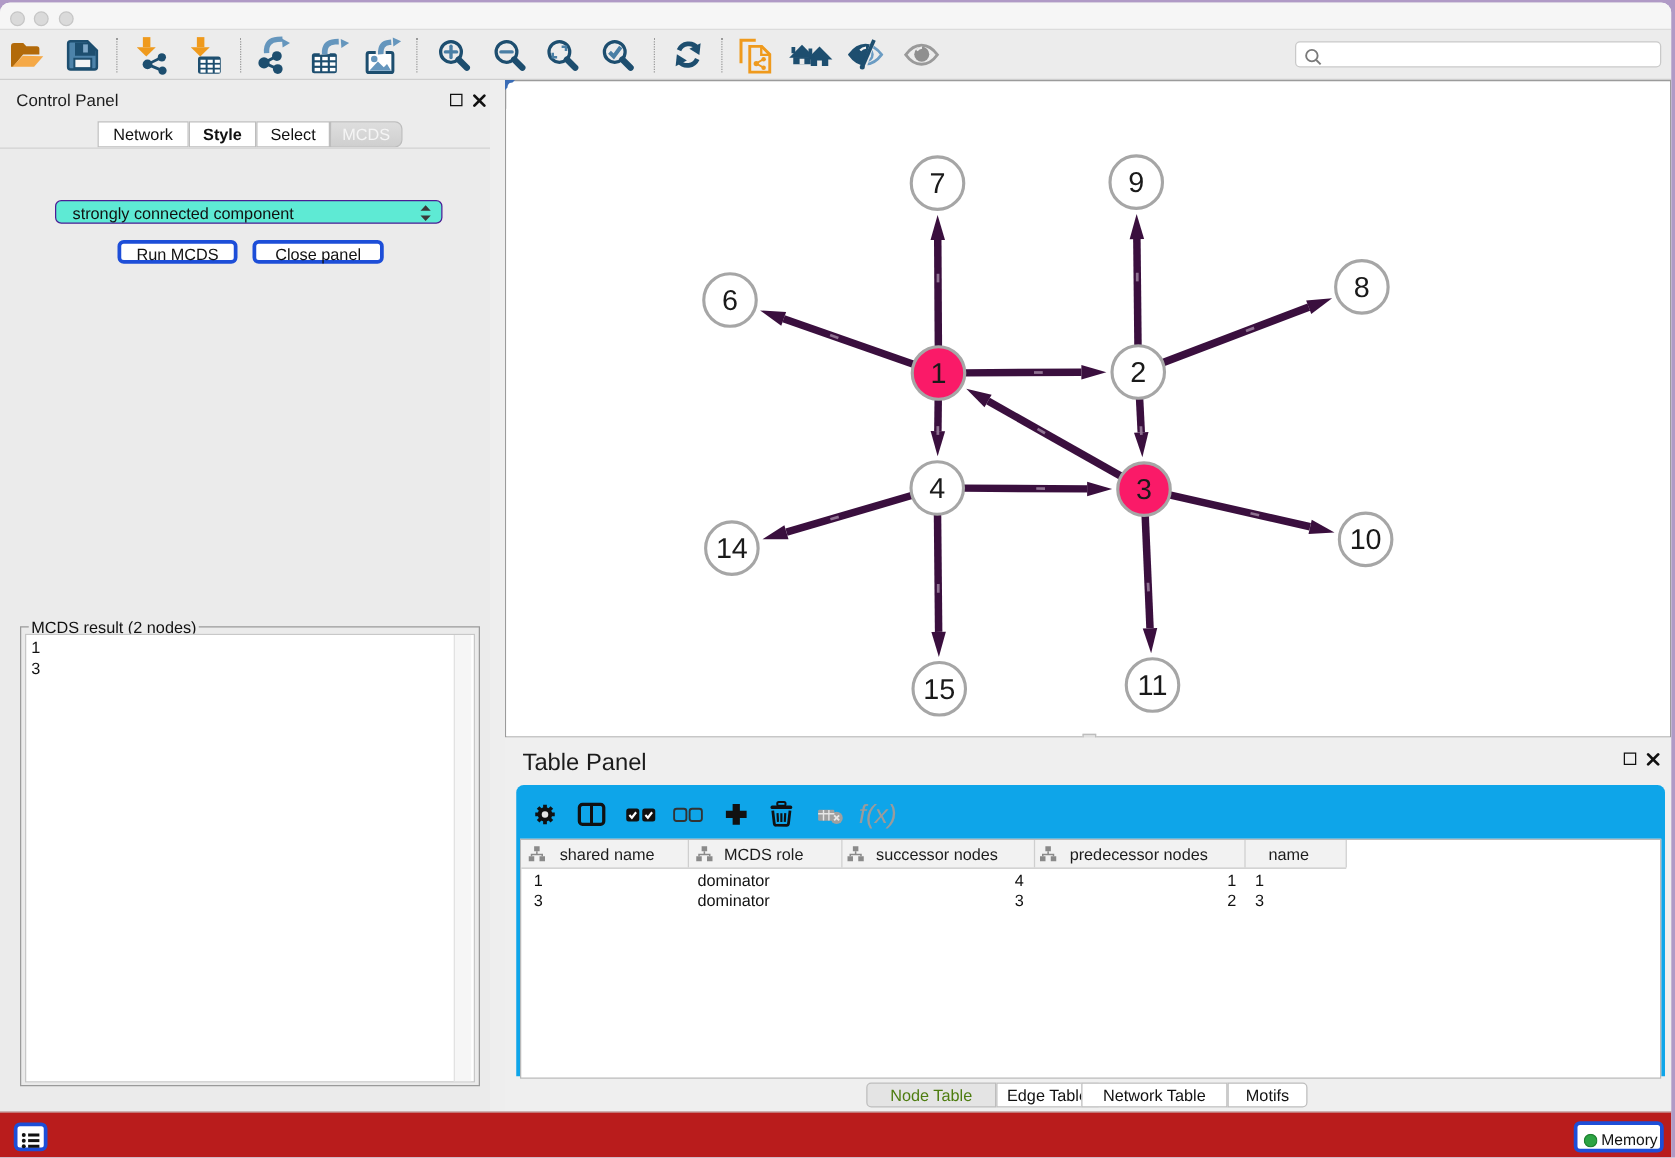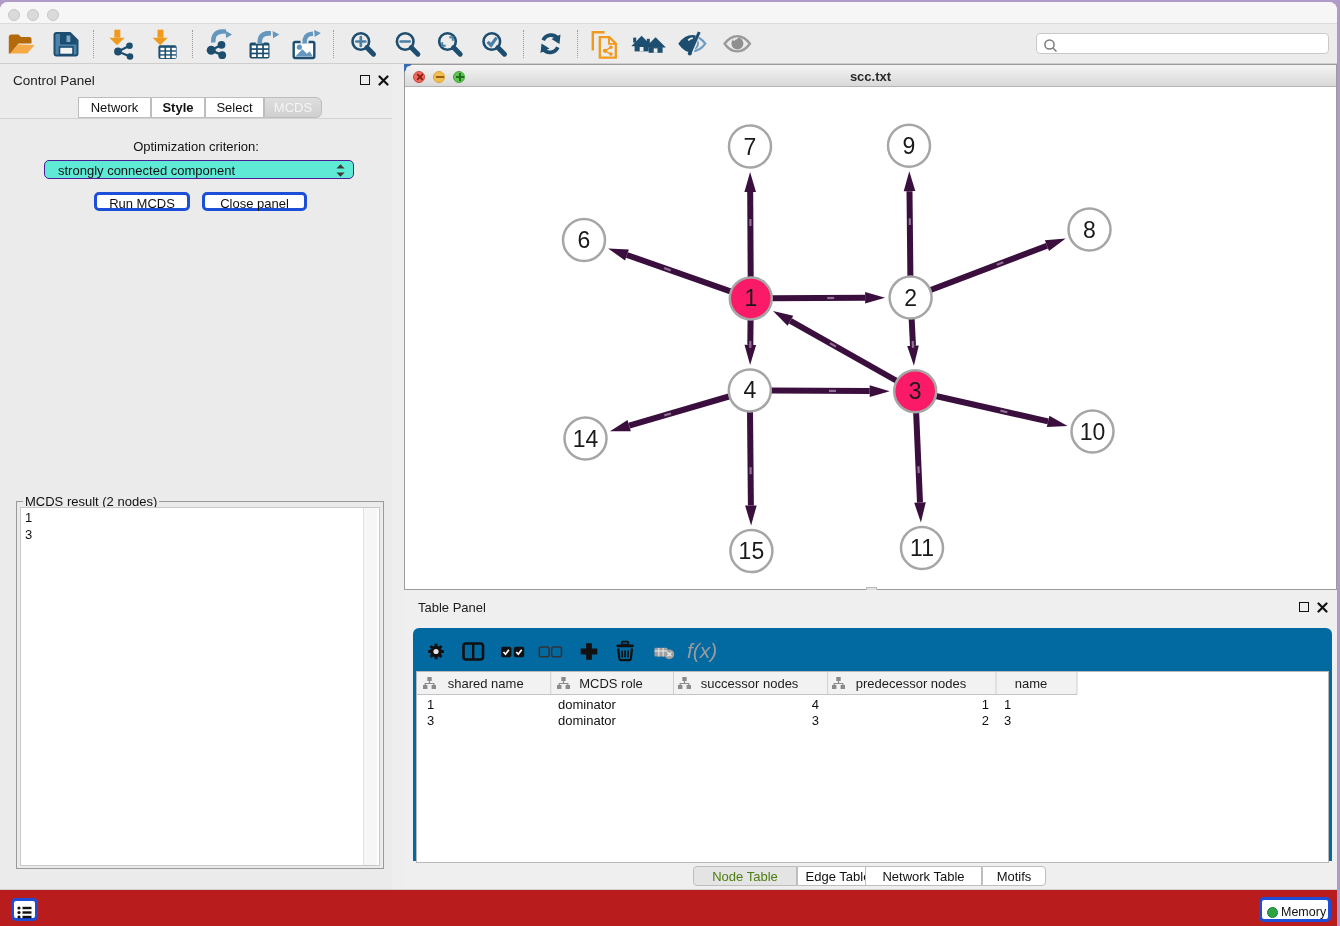--- a/index.html
+++ b/index.html
@@ -31,22 +31,22 @@
 
 .rdesk { position:absolute; left:392px; top:62px; width:945px; height:825px; background:#eeeeee; }
 
 .netframe { position:absolute; left:12px; top:0; width:933px; height:526px; border:1px solid #9b9b9b; background:#fff; }
 .net-titlebar { position:absolute; left:0; top:0; width:100%; height:22px; background:linear-gradient(#f4f4f4,#d9d9d9); border-bottom:1px solid #b4b4b4; }
 .net-title { position:absolute; width:100%; top:4px; text-align:center; font-size:13px; font-weight:600; color:#2a2a2a; }
 .light { position:absolute; top:6px; width:12px; height:12px; border-radius:50%; }
 .canvas { position:absolute; left:0; top:22px; width:931px; height:502px; background:#fff; }
 
 .tframe { position:absolute; left:12px; top:526px; width:933px; height:299px; background:#efefef; }
-.tf-title { position:absolute; left:14px; top:10px; font-size:13px; color:#1c1c1c; }
-.tf-inner { position:absolute; left:9px; top:38px; width:919px; height:233px; background:#0369a1; border-radius:6px 6px 0 0; }
+.tf-title { position:absolute; left:14px; top:10px; font-size:19px; color:#1c1c1c; }
+.tf-inner { position:absolute; left:9px; top:38px; width:919px; height:233px; background:#0ea5e9; border-radius:6px 6px 0 0; }
 .tf-toolbar { position:absolute; left:0; top:0; width:100%; height:43px; }
 .tbl-area { position:absolute; left:3px; top:43px; width:913px; height:192px; background:#fff; border:1px solid #b9b9b9; }
 
 .btabs { position:absolute; top:276px; height:20px; }
 .btab { position:absolute; top:0; height:20px; background:#fff; border:1px solid #bdbdbd; font-size:13px; font-weight:400; color:#111; text-align:center; line-height:19px; border-radius:0; }
 
 .statusbar { position:absolute; left:0; top:887px; width:1337px; height:37px; background:#b91c1c; border-top:1px solid #d0d0d0; }
 svg text { font-family:"Liberation Sans",sans-serif; }
 </style>
 </head>
@@ -220,21 +220,20 @@
     <svg style="position:absolute; left:378px; top:11px;" width="11" height="11" viewBox="0 0 11 11">
         <path d="M1.5 1.5 L9.5 9.5 M9.5 1.5 L1.5 9.5" stroke="#111" stroke-width="2.2" stroke-linecap="round"></path>
       </svg>
     <div class="tabs">
       <div class="tab" style="left:0; width:73px;">Network</div>
       <div class="tab" style="left:73px; width:54px;font-weight:bold;">Style</div>
       <div class="tab" style="left:127px; width:59px;">Select</div>
       <div class="tab" style="left:186px; width:58px; background:linear-gradient(#dedede,#cfcfcf); color:#f5f5f5; border-radius:0 6px 6px 0;">MCDS</div>
     </div>
     <div class="cp-content">
-      <div style="position:absolute; top:20px; width:100%; text-align:center; font-size:13px; color:#111;">Optimization criterion:</div>
       <div style="position:absolute; left:44px; top:41px; width:310px; height:19px; background:#5eead4; border:1px solid #4c1d95; border-radius:5px;">
         <span style="position:absolute; left:13px; top:1.5px; font-size:13px; color:#111;">strongly connected component</span>
         <svg style="position:absolute; right:7px; top:2px;" width="11" height="15" viewBox="0 0 11 15">
             <path d="M1.4 5.6 L5.5 1.2 L9.6 5.6 Z M1.4 9.4 L5.5 13.8 L9.6 9.4 Z" fill="#3a3a3a"></path>
           </svg>
       </div>
       <div class="btn" style="left:94px; top:73px; width:96px; height:19px; line-height:18px;">Run MCDS</div>
       <div class="btn" style="left:202px; top:73px; width:105px; height:19px; line-height:18px;">Close panel</div>
       <div class="fieldset">
         <div class="fieldset-label">MCDS result (2 nodes)</div>
@@ -243,32 +242,20 @@
     </div>
   </div>
 
   <div style="position:absolute; left:396px; top:471px; width:8px; height:11px; background:#e0e0e0; border:1px solid #bdbdbd;"></div>
 
   <div class="rdesk">
     <div class="netframe">
       <svg style="position:absolute;left:-1px;top:-1px;z-index:5;" width="8" height="8" viewBox="0 0 8 8">
           <path d="M0,0 h8 L6,2 Q2,2 2,6 L0,8 Z" fill="#3a6cb5"></path>
         </svg>
-      <div class="net-titlebar">
-        <div class="light" style="left:8px; background:#ed6a5e; border:1px solid #d0453c;"></div>
-        <div class="light" style="left:28px; background:#f5bf4f; border:1px solid #dba336;"></div>
-        <div class="light" style="left:48px; background:#61c554; border:1px solid #43a436;"></div>
-        <svg style="position:absolute;left:0;top:0;" width="70" height="22" viewBox="0 0 70 22">
-          <path d="M12.2 9.2 L17.8 14.8 M17.8 9.2 L12.2 14.8" stroke="#8a1d14" stroke-width="1.9"></path>
-          <rect x="31" y="11" width="8" height="2" fill="#95601a"></rect>
-          <rect x="51" y="11" width="8" height="2" fill="#1d6f19"></rect>
-          <rect x="54" y="8" width="2" height="8" fill="#1d6f19"></rect>
-        </svg>
-        <div class="net-title">scc.txt</div>
-      </div>
       <div class="canvas">
         <svg width="931" height="502" viewBox="0 0 931 502">
           <g stroke="#3a0f3e" stroke-width="6">
             <line x1="345.7" y1="191.4" x2="345.2" y2="105.0"></line>
             <line x1="326.9" y1="204.8" x2="221.9" y2="168.0"></line>
             <line x1="365.8" y1="211.3" x2="460.1" y2="210.8"></line>
             <line x1="345.6" y1="231.4" x2="345.3" y2="257.9"></line>
             <line x1="505.4" y1="190.6" x2="504.5" y2="104.2"></line>
             <line x1="524.3" y1="203.5" x2="642.0" y2="158.7"></line>
             <line x1="506.6" y1="230.6" x2="508.0" y2="258.9"></line>

